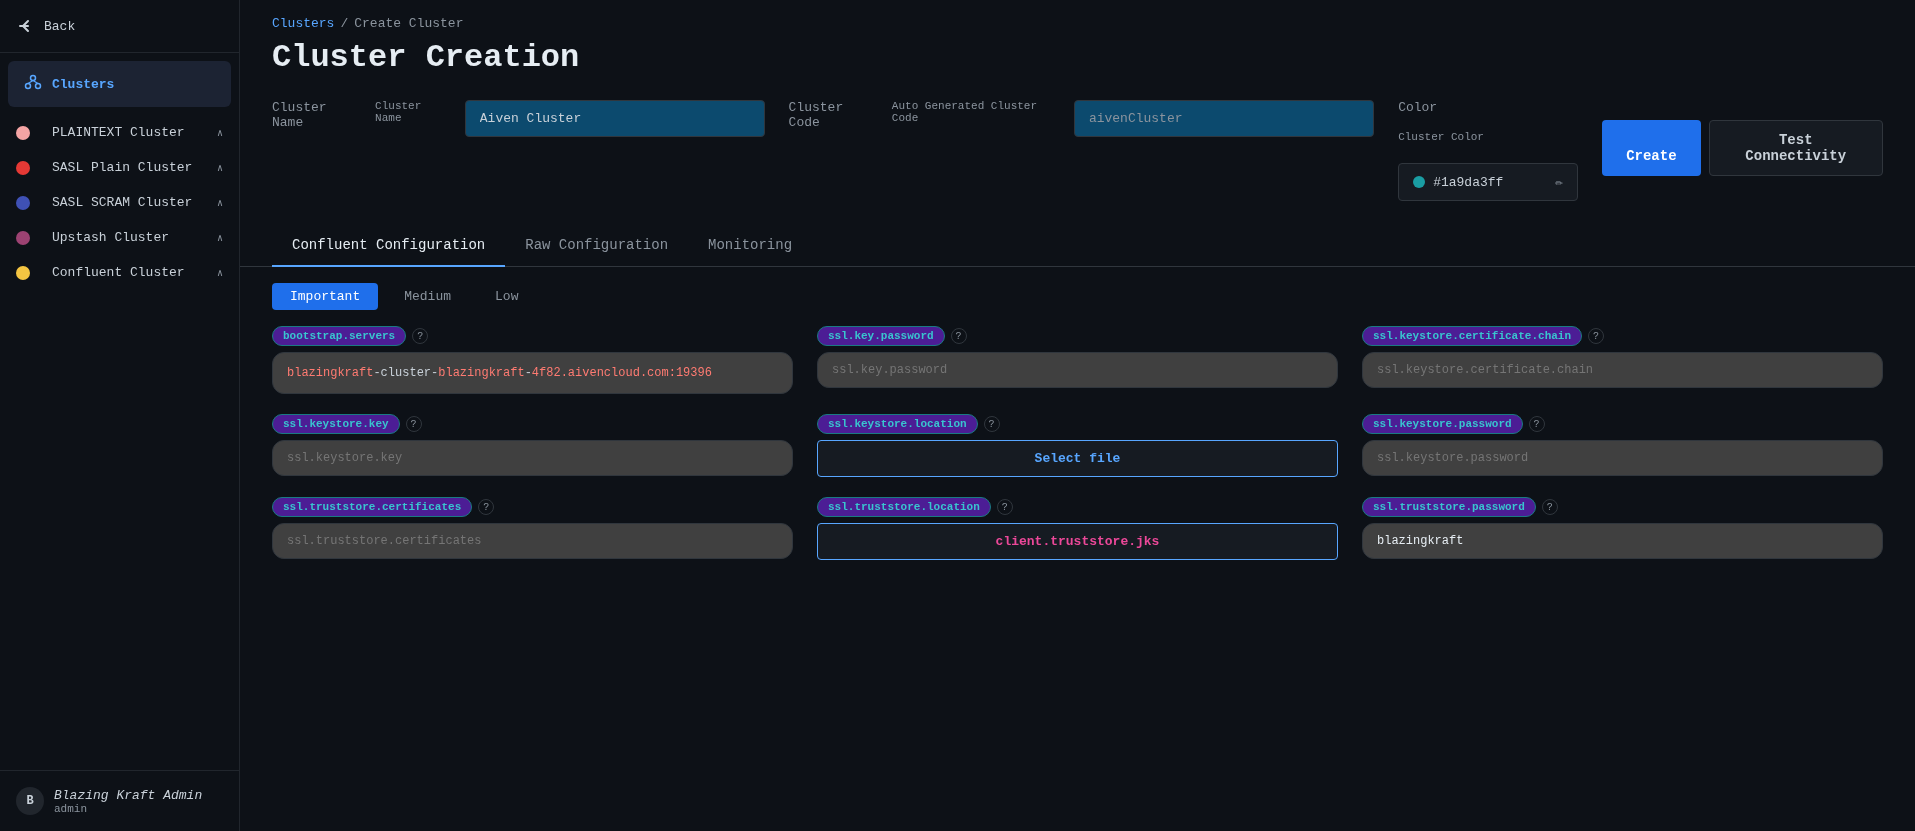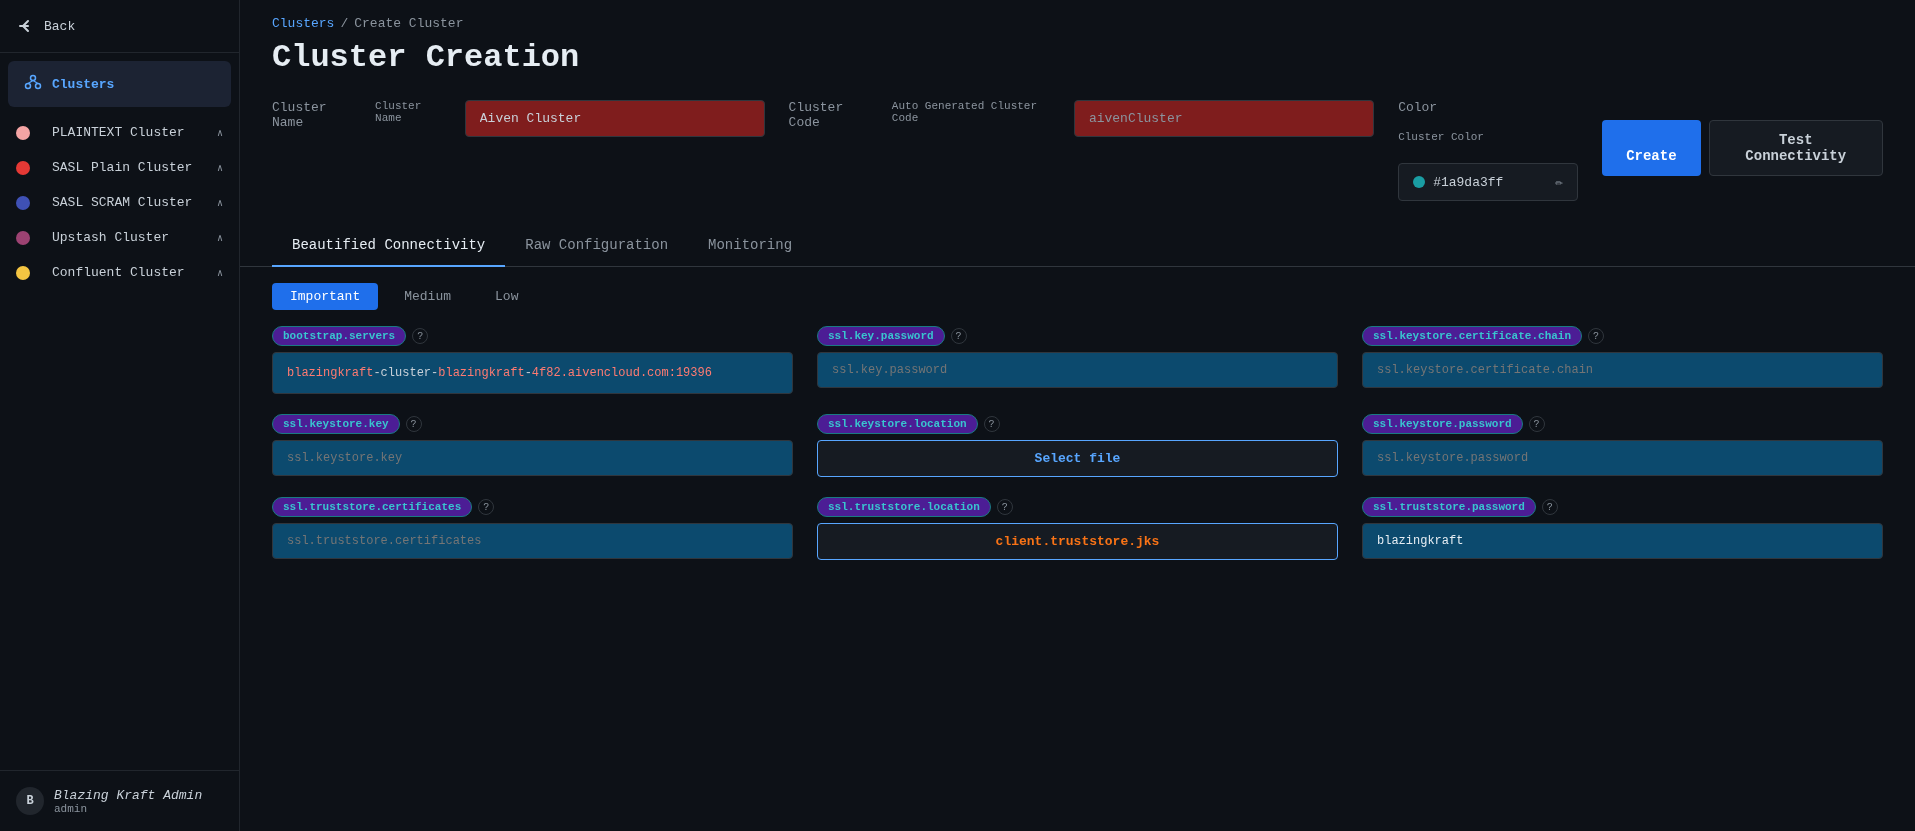--- a/index.html
+++ b/index.html
@@ -170,21 +170,21 @@
       font-weight: 500;
     }
 
     .form-label-sub {
       font-size: 11px;
       color: #8b949e;
       margin-bottom: 4px;
     }
 
     .form-input {
-      background: #7f1d1d;
+      background: #0c4a6e;
       border: 1px solid #30363d;
       border-radius: 4px;
       padding: 10px 14px;
       color: #c9d1d9;
       font-family: 'Courier New', monospace;
       font-size: 13px;
       outline: none;
     }
 
     .cluster-name-input { width: 320px; }
@@ -357,23 +357,23 @@
       border: 1px solid #30363d;
       color: #8b949e;
       font-size: 10px;
       display: flex;
       align-items: center;
       justify-content: center;
       cursor: pointer;
     }
 
     .config-input {
-      background: #0c4a6e;
+      background: #404040;
       border: 1px solid #30363d;
-      border-radius: 4px;
+      border-radius: 12px;
       padding: 10px 14px;
       color: #8b949e;
       font-family: 'Courier New', monospace;
       font-size: 12px;
       outline: none;
       width: 100%;
     }
 
     .select-file-btn {
       background: #161b22;
@@ -387,21 +387,21 @@
       cursor: pointer;
       width: 100%;
       text-align: center;
     }
 
     .truststore-input {
       background: #161b22;
       border: 1px solid #58a6ff;
       border-radius: 4px;
       padding: 10px 14px;
-      color: #f97316;
+      color: #ec4899;
       font-family: 'Courier New', monospace;
       font-size: 13px;
       font-weight: bold;
       width: 100%;
       text-align: center;
     }
 
     .truststore-password-val {
       color: #e6edf3;
     }
@@ -520,21 +520,21 @@
       </div>
 
       <div class="btn-row">
         <button class="btn-create">Create</button>
         <button class="btn-test">Test Connectivity</button>
       </div>
     </div>
   </div>
 
   <div class="tabs-container">
-    <div class="tab active">Beautified Connectivity</div>
+    <div class="tab active">Confluent Configuration</div>
     <div class="tab">Raw Configuration</div>
     <div class="tab">Monitoring</div>
   </div>
 
   <div class="filter-row">
     <button class="filter-btn active">Important</button>
     <button class="filter-btn inactive">Medium</button>
     <button class="filter-btn inactive">Low</button>
   </div>
 

